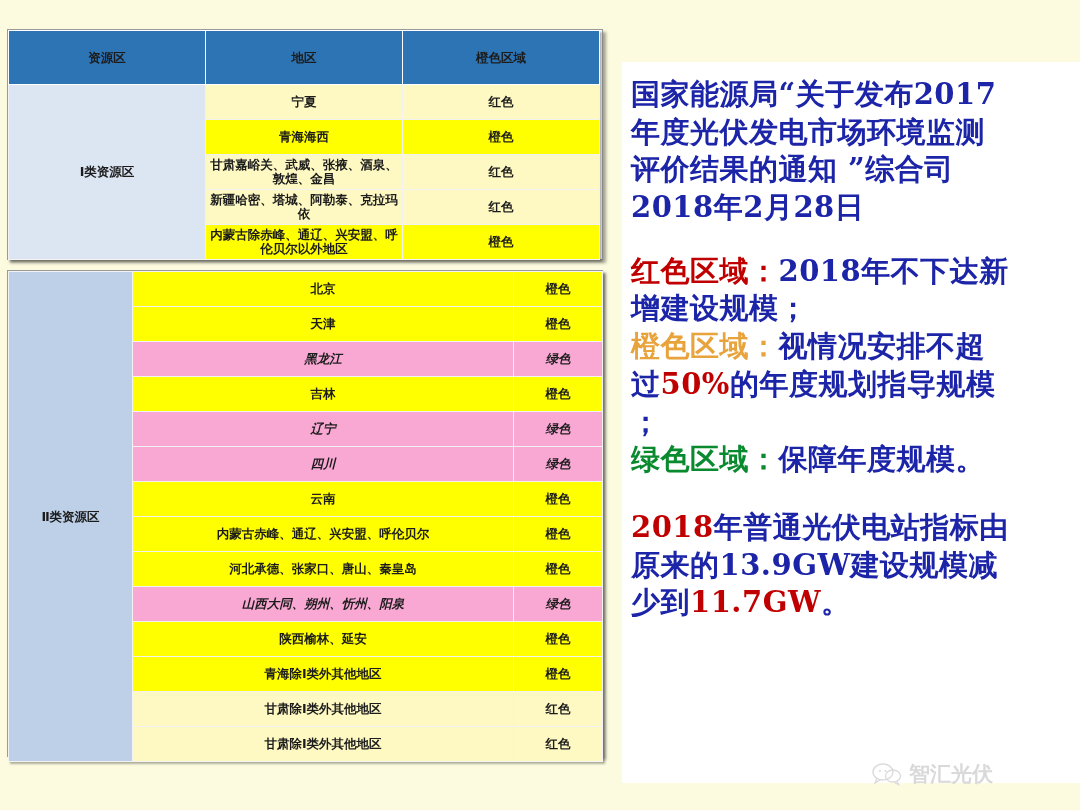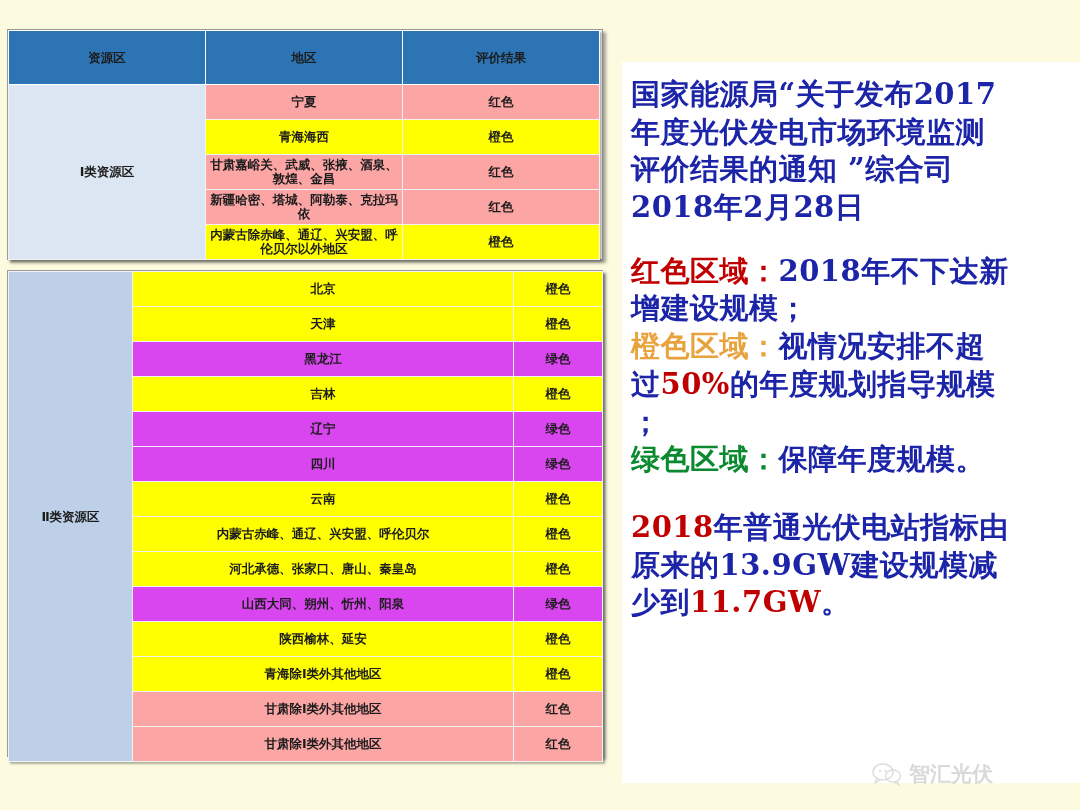--- a/index.html
+++ b/index.html
@@ -26,23 +26,23 @@
   th.hdr{
     background:#2d74b5;color:#ffffff;height:53px;font-size:14px;
     border:1px solid #2d74b5;
   }
   td.zone1{background:#dce6f2;width:123px;font-size:14px;color:#1a1a1a;
            border-right:1px solid #ffffff;}
   td.zone2{background:#bdd0e8;width:123px;font-size:14px;color:#1a1a1a;
            border-right:1px solid #ffffff;}
   td.region{width:380px;}
   td.result{width:88px;}
-  tr.red   td.region,tr.red   td.result{background:#fca5a5;}
+  tr.red   td.region,tr.red   td.result{background:#fef9c3;}
   tr.yellow td.region,tr.yellow td.result{background:#ffff00;}
-  tr.green td.region,tr.green td.result{background:#d946ef;}
+  tr.green td.region,tr.green td.result{background:#f9a8d4;font-style:italic;}
   tr.red td, tr.yellow td, tr.green td{height:34px;border-color:#f2f2f2;}
   .outer-frame{position:absolute;border:1px solid #9a9a9a;
                box-shadow:3px 3px 3px rgba(0,0,0,.35);background:#fff;}
 
   
   #note{
     position:absolute;left:622px;top:62px;width:514px;height:721px;
     background:#ffffff;
     box-sizing:border-box;
     padding:14px 10px 0 9px;
@@ -78,21 +78,21 @@
 <body>
 
 <div id="stage">
 
   <div class="outer-frame" id="frame1" style="left:7px;top:29px;width:594px;height:229px;">
     <table class="grid" id="table1" style="width:592px;">
       <thead>
         <tr>
           <th class="hdr">资源区</th>
           <th class="hdr">地区</th>
-          <th class="hdr">评价结果</th>
+          <th class="hdr">橙色区域</th>
         </tr>
       </thead>
       <tbody id="t1body">
           <tr class="red">
             <td class="zone1" rowspan="5">Ⅰ类资源区</td>
             <td class="region">宁夏</td>
             <td class="result">红色</td>
           </tr>
           <tr class="yellow">
             <td class="region">青海海西</td>

